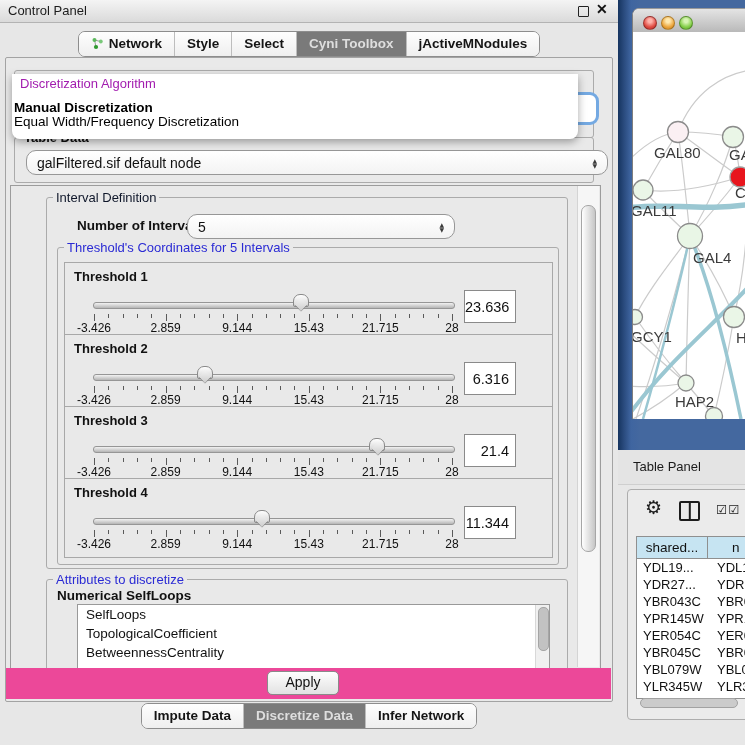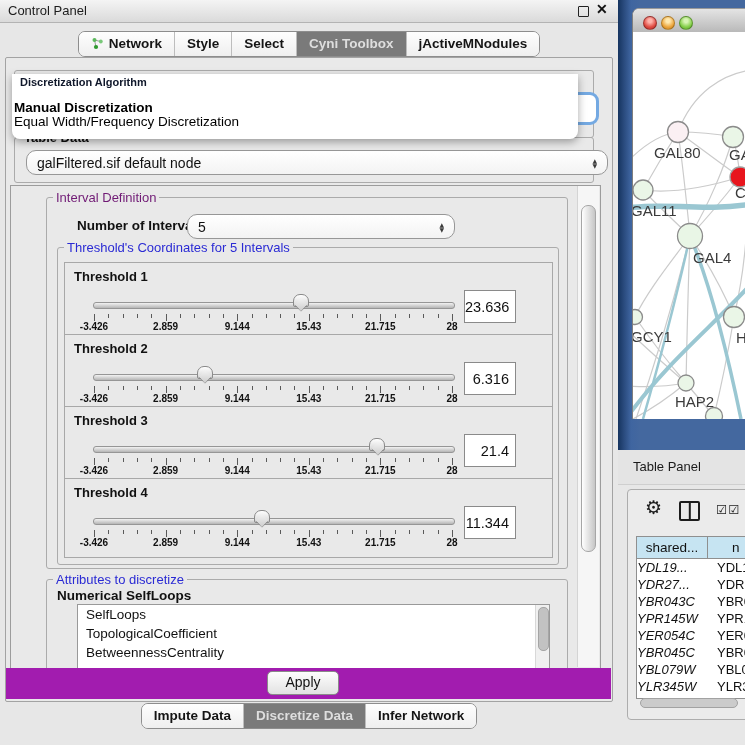--- a/index.html
+++ b/index.html
@@ -19,31 +19,31 @@
   .tabgroup{display:inline-flex;border:1px solid #8d8d8d;border-radius:7px;overflow:hidden;background:#fbfbfb;}
   .tabseg{padding:4px 12px 5px 12px;font-size:13.5px;font-weight:bold;color:#151515;background:linear-gradient(#fefefe,#efefef);border-left:1px solid #bdbdbd;display:flex;align-items:center;gap:5px;white-space:nowrap;}
   .tabseg:first-child{border-left:none;}
   .tabseg.selected{background:#7a7a7a;color:#dedede;}
 
   #outer-panel{left:5px;top:57px;width:606px;height:643px;border:1px solid #a3a3a3;border-radius:2px;background:#e9e9e9;}
 
   .fieldset{position:absolute;border:1px solid #ababab;border-radius:3px;}
   .legend{position:absolute;top:-8px;left:6px;background:#e9e9e9;padding:0 3px;font-size:13px;white-space:nowrap;}
   .legend.black{font-weight:bold;color:#111;}
-  .legend.green{color:#701a75;}
+  .legend.green{color:#0f172a;}
   .legend.blue{color:#2a2ad4;}
 
   .combo{position:absolute;background:linear-gradient(#ffffff,#f3f3f3);border:1px solid #979797;border-radius:10px;display:flex;align-items:center;padding:0 10px;font-size:14px;color:#111;}
   .spinners{margin-left:auto;display:flex;flex-direction:column;align-items:center;color:#3a3a3a;font-family:"DejaVu Sans",sans-serif;font-size:6px;line-height:5px;}
 
   
   #algo-fieldset{left:14px;top:70px;width:578px;height:66px;}
   #combo-fragment{left:548px;top:92px;width:45px;height:27px;background:#fff;border:3px solid #74a9e2;border-radius:9px;z-index:5;}
   #algo-popup{left:12px;top:74px;width:566px;height:65px;background:#ffffff;border-radius:0 0 8px 8px;box-shadow:0 3px 8px rgba(0,0,0,.35);z-index:20;}
-  #algo-group-label{position:absolute;left:8px;top:2px;font-size:11px;font-weight:bold;color:#0f172a;}
+  #algo-group-label{position:absolute;left:8px;top:2px;font-size:13px;font-weight:normal;color:#a21caf;}
   #algo-prompt{position:absolute;left:0;top:13px;width:100%;text-align:center;font-size:13.5px;color:#b9b9b9;}
   .algo-item{position:absolute;left:2px;font-size:13.5px;color:#000;}
   #algo-item-0{top:26px;font-weight:bold;}
   #algo-item-1{top:40px;}
 
   
   #tabledata-fieldset{left:14px;top:137px;width:578px;height:44px;}
   #tabledata-combo{left:26px;top:150px;width:560px;height:23px;}
 
   
@@ -60,31 +60,31 @@
   .thr-label{position:absolute;left:9px;top:6px;font-size:13px;font-weight:bold;color:#111;}
   .slider-strip{position:absolute;left:28px;top:0;width:360px;height:100%;}
   .track{position:absolute;left:0;top:39px;width:100%;height:5px;background:linear-gradient(#f2f2f2,#b5b5b5);border:1px solid #969696;border-radius:3px;}
   .thumb{position:absolute;top:31px;width:16px;height:19px;transform:translateX(-50%);}
   .thumb .cap{position:absolute;left:0;top:0;width:14px;height:11px;background:linear-gradient(#fefefe,#d6d6d6);border:1px solid #8a8a8a;border-radius:7px 7px 2px 2px;}
   .thumb .point{position:absolute;left:3.2px;top:6px;width:9px;height:9px;background:linear-gradient(135deg,#f4f4f4,#cdcdcd);border:1px solid #8a8a8a;border-top:none;border-left:none;transform:rotate(45deg);border-radius:1px;}
   .ticks{position:absolute;left:29px;top:51px;width:358px;height:8px;}
   .tick{position:absolute;top:0;width:1px;height:4px;background:#5a5a5a;}
   .tick.major{height:7px;}
   .tick-labels{position:absolute;left:29px;top:58px;width:358px;height:11px;}
-  .tick-label{position:absolute;transform:translateX(-50%);font-size:10px;font-weight:bold;color:#111;white-space:nowrap;}
+  .tick-label{position:absolute;transform:translateX(-50%);font-size:12px;font-weight:normal;color:#111;white-space:nowrap;}
   .valbox{position:absolute;left:399px;top:27px;width:52px;height:33px;background:#fff;border:1px solid #8a8a8a;font-size:14.5px;line-height:33px;text-align:right;padding-right:6px;box-sizing:border-box;color:#111;}
 
   #attr-fieldset{left:35px;top:393px;width:520px;height:112px;}
   #attr-list-label{position:absolute;left:10px;top:8px;font-size:13.5px;font-weight:bold;color:#111;}
   #attr-listbox{position:absolute;left:30px;top:24px;width:471px;height:75px;background:#fff;border:1px solid #999;overflow:hidden;}
   .list-item{font-size:13.5px;color:#111;padding:2.6px 0 2.6px 8px;line-height:14px;}
   #attr-list-scroll{position:absolute;right:0;top:0;width:13px;height:100%;background:#f0f0f0;border-left:1px solid #d8d8d8;}
   #attr-list-thumb{position:absolute;left:1.5px;top:2px;width:9px;height:42px;background:#c2c2c2;border:1px solid #a5a5a5;border-radius:5px;}
 
-  #apply-row{left:6px;top:668px;width:605px;height:31px;background:#a21caf;}
+  #apply-row{left:6px;top:668px;width:605px;height:31px;background:#ec4899;}
   #apply-btn{position:absolute;left:261px;top:3px;width:70px;height:22px;background:linear-gradient(#fefefe,#e2e2e2);border:1px solid #8a8a8a;border-radius:5px;font-size:14px;color:#111;text-align:center;line-height:21px;}
 
   
   #blue-desktop{left:618px;top:0;width:127px;height:450px;background:linear-gradient(90deg,#16345f 0px,#2a4b7e 6px,#3f65a0 13px,#44689f 22px);}
   #net-window{left:632px;top:8px;width:113px;height:410px;border-left:1px solid #7f7f7f;border-top:1px solid #999;border-radius:7px 0 0 0;overflow:hidden;background:#fff;}
   #net-titlebar{position:absolute;left:0;top:0;width:100%;height:23px;background:linear-gradient(#e4e4e4,#b9b9b9);border-bottom:1px solid #8f8f8f;}
   .light{position:absolute;top:6.5px;width:12px;height:12px;border-radius:50%;}
   #light-red{left:10px;background:radial-gradient(circle at 50% 32%,#ffb3ab 0 18%,#df4b42 62%,#b5302b);border:1px solid rgba(90,20,20,.5);}
   #light-yellow{left:28px;background:radial-gradient(circle at 50% 32%,#ffe9b0 0 18%,#eda windowed 0,#eca53c 62%,#c27f23);border:1px solid rgba(120,80,10,.5);background:radial-gradient(circle at 50% 32%,#ffe9b0 0 18%,#eca53c 62%,#c27f23);}
   #light-green{left:46px;background:radial-gradient(circle at 50% 32%,#d7f4b4 0 18%,#83ce48 62%,#5da32e);border:1px solid rgba(50,90,20,.5);}
@@ -99,21 +99,21 @@
   .checks-icon{position:absolute;left:88px;top:12px;font-family:"DejaVu Sans",sans-serif;font-size:12.5px;letter-spacing:1px;color:#1c1c1c;white-space:nowrap;}
 
   #node-table{left:636px;top:536px;width:109px;height:161px;border:1px solid #8f8f8f;background:#fff;overflow:hidden;}
   #table-header{position:absolute;left:0;top:0;width:200px;height:21px;display:flex;border-bottom:1px solid #8f8f8f;}
   .hcell{background:#c6e4f2;border-right:1px solid #8f8f8f;font-size:13.5px;color:#111;line-height:21px;box-sizing:border-box;}
   #hcell-0{width:71px;text-align:center;}
   #hcell-1{width:129px;padding-left:24px;}
   #table-rows{position:absolute;left:0;top:22px;width:200px;}
   .trow{display:flex;height:17px;}
   .tcell{font-size:13px;color:#111;line-height:17px;box-sizing:border-box;white-space:nowrap;overflow:hidden;}
-  .tcell.c0{width:71px;font-style:italic;}
+  .tcell.c0{width:71px;padding-left:6px;}
   .tcell.c1{width:129px;padding-left:9px;}
   #hscroll{left:640px;top:698px;width:102px;height:9px;}
   #hscroll .thumb-h{position:absolute;left:0;top:0;width:96px;height:8px;background:#cbcbcb;border:1px solid #a2a2a2;border-radius:5px;}
 
   .net-tab-icon{display:inline-block;width:13px;height:13px;}
 </style>
 </head>
 <body>
 
 <div id="screen">

